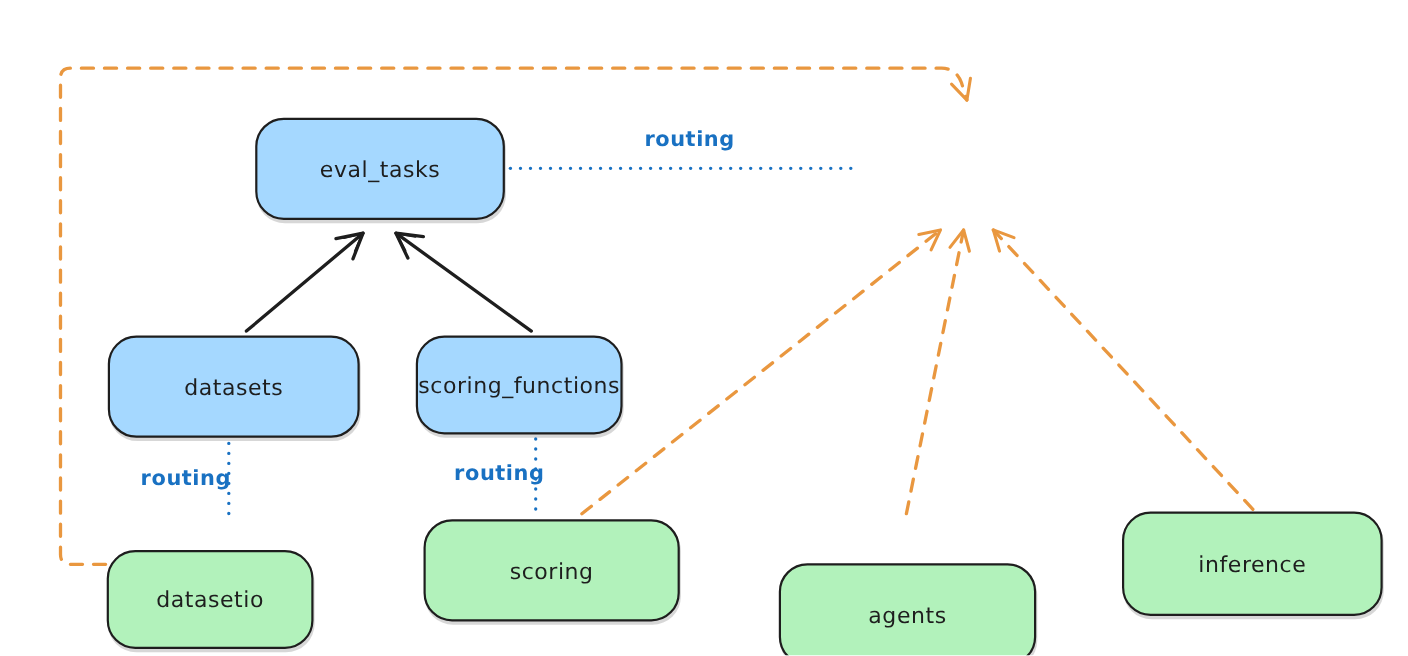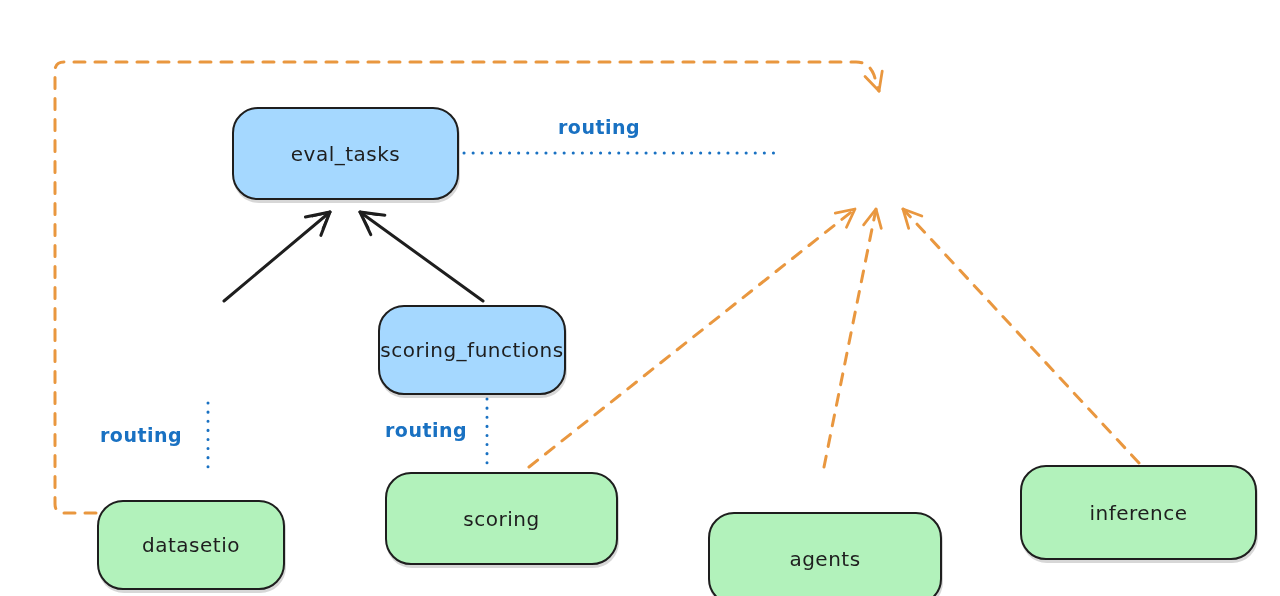--- a/index.html
+++ b/index.html
@@ -38,21 +38,21 @@
   .n-datasets{left:98px;top:305px;width:229px;height:93px;}
   .n-scoring-functions{left:378px;top:305px;width:188px;height:90px;}
   .n-datasetio{left:97px;top:500px;width:188px;height:90px;}
   .n-scoring{left:385px;top:472px;width:233px;height:93px;}
   .n-agents{left:708px;top:472px;width:234px;height:93px;margin-top:40px;}
   .n-inference{left:1020px;top:465px;width:237px;height:95px;}
 
   .routing-label{
     position:absolute;
     width:110px;
-    text-align:left;
+    text-align:right;
     font-size:19px;
     font-weight:700;
     color:var(--routing-blue);
     letter-spacing:0.5px;
   }
   .rl-eval{left:558px;top:116px;}
   .rl-datasetio{left:100px;top:424px;}
   .rl-scoring{left:385px;top:419px;}
 </style>
 </head>
@@ -80,20 +80,23 @@
 
     <path d="M 96 513 L 64 513 Q 55 513 55 504 L 55 71 Q 55 62 64 62 L 856 62 Q 869 62 874 75 L 879 91" fill="none" stroke="#e9973f" stroke-width="3" stroke-linecap="round" stroke-dasharray="11 10" marker-end="url(#arrow-orange)"></path>
     <path d="M 529 467 L 855 209" fill="none" stroke="#e9973f" stroke-width="3" stroke-linecap="round" stroke-dasharray="11 10" marker-end="url(#arrow-orange)"></path>
     <path d="M 824 467 L 876 209" fill="none" stroke="#e9973f" stroke-width="3" stroke-linecap="round" stroke-dasharray="11 10" marker-end="url(#arrow-orange)"></path>
     <path d="M 1139 463 L 903 209" fill="none" stroke="#e9973f" stroke-width="3" stroke-linecap="round" stroke-dasharray="11 10" marker-end="url(#arrow-orange)"></path>
   </svg>
 
   <div class="node blue n-eval-tasks">
     <span>eval_tasks</span>
   </div>
+  <div class="node blue n-datasets">
+    <span>datasets</span>
+  </div>
   <div class="node blue n-scoring-functions">
     <span>scoring_functions</span>
   </div>
   <div class="node green n-datasetio">
     <span>datasetio</span>
   </div>
   <div class="node green n-scoring">
     <span>scoring</span>
   </div>
   <div class="node green n-agents">

